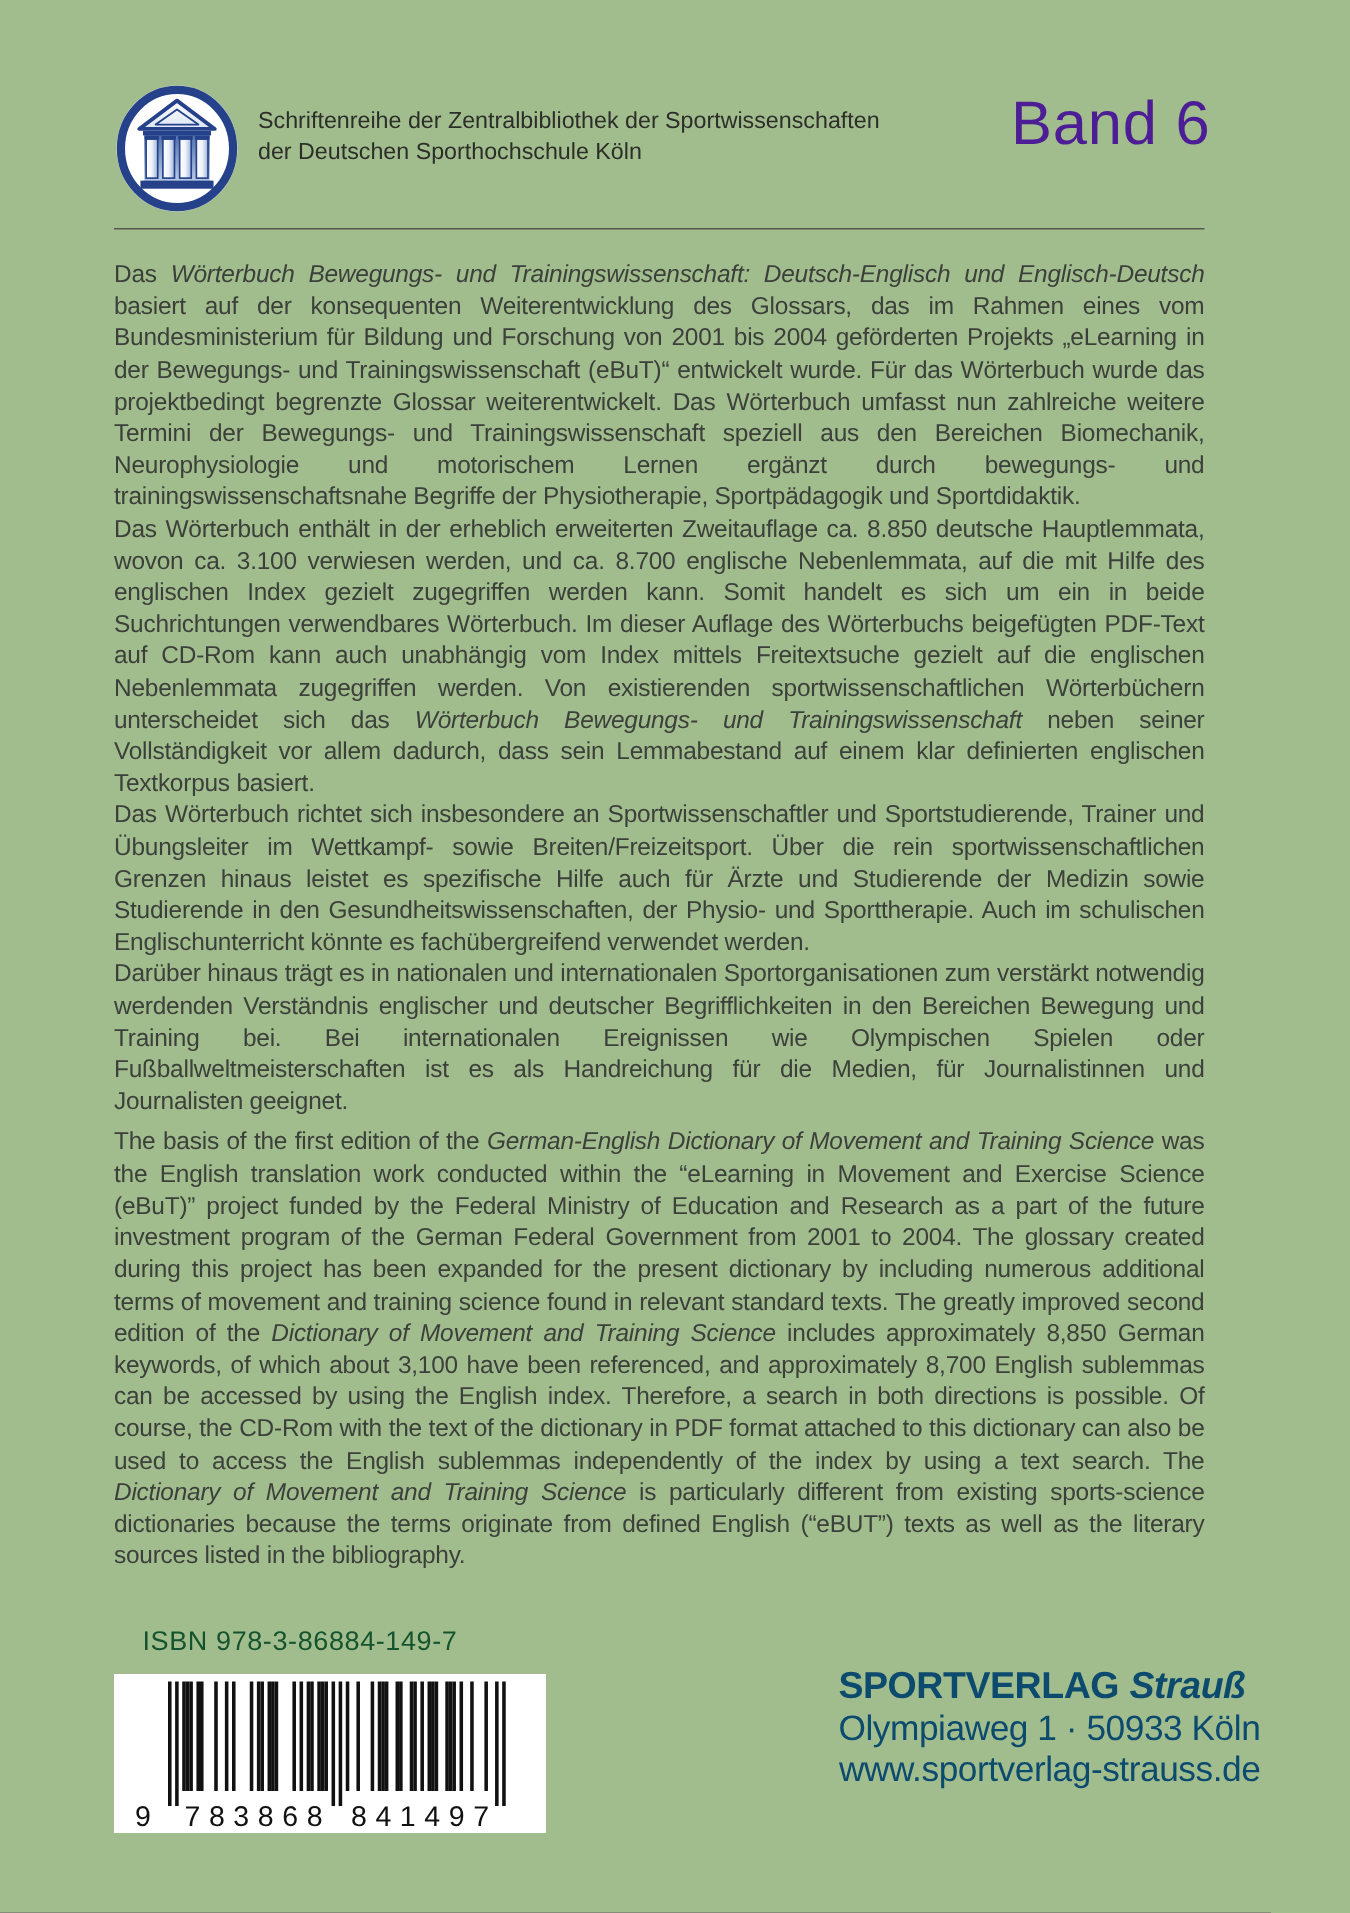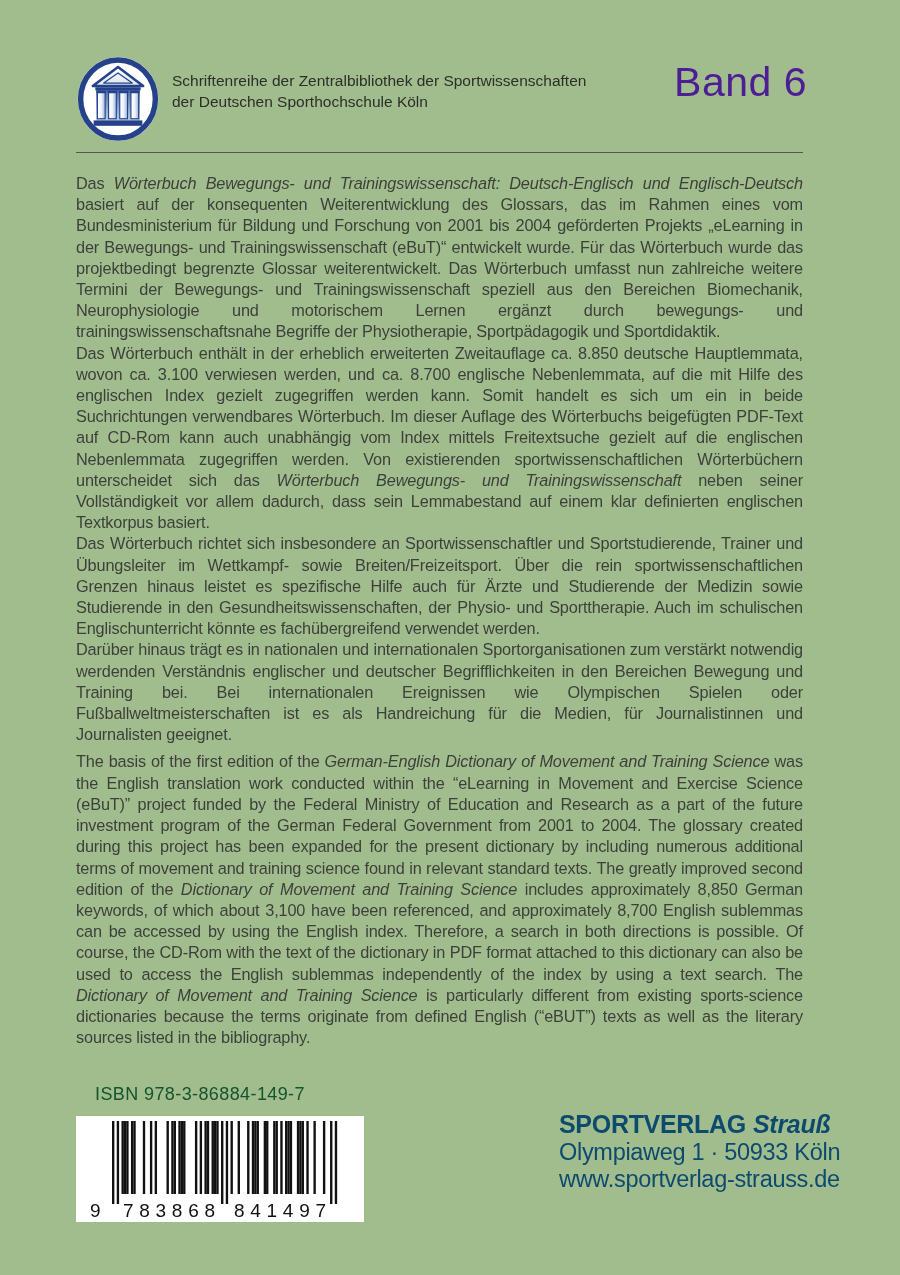--- a/index.html
+++ b/index.html
@@ -20,21 +20,21 @@
         text-align:justify;hyphens:none;}
   .para-en{margin-top:6px;}
   .it{font-style:italic;}
   
   .isbn{position:absolute;left:95px;top:1084px;font-size:18px;letter-spacing:0.4px;color:#14532d;}
   .barcode-box{position:absolute;left:76px;top:1116px;width:288px;height:106px;background:#ffffff;}
   .barcode-box svg{display:block;}
   .publisher{position:absolute;left:527px;top:1110px;color:#0c4a6e;letter-spacing:-0.3px;margin-left:32px;}
   .pub-name{font-size:25px;font-weight:bold;line-height:29px;}
   .pub-name .it{margin-left:7px;}
-  .pub-line{font-size:23.5px;line-height:27.2px;}
+  .pub-line{font-size:23.5px;line-height:27.2px;text-align:right;}
 </style>
 </head>
 <body>
 
 <div class="cover">
 
   <div class="header">
     <span class="logo">
       <svg width="84" height="86" viewBox="0 0 100 102">
         <defs>

